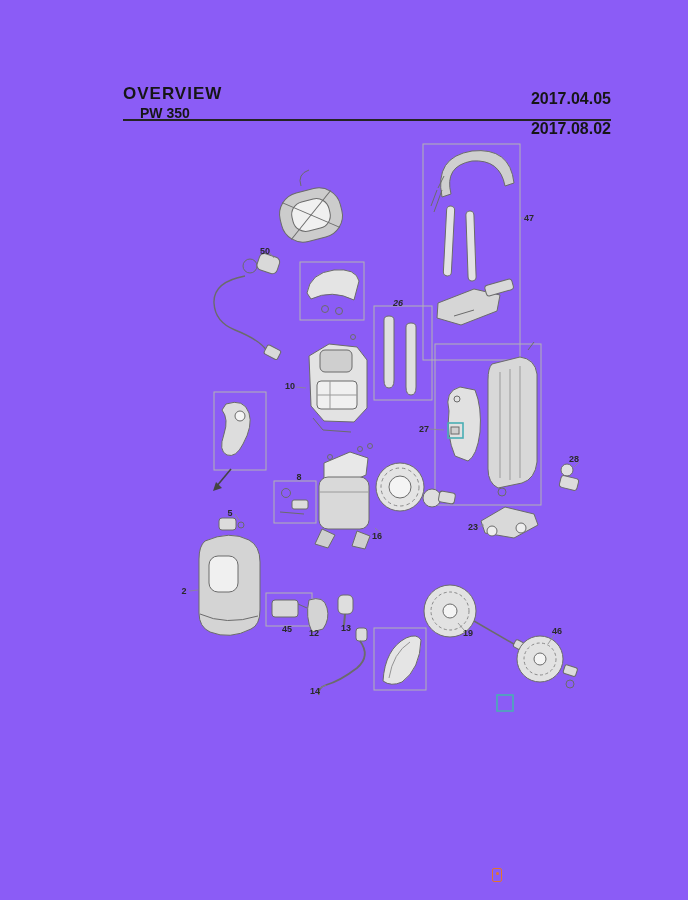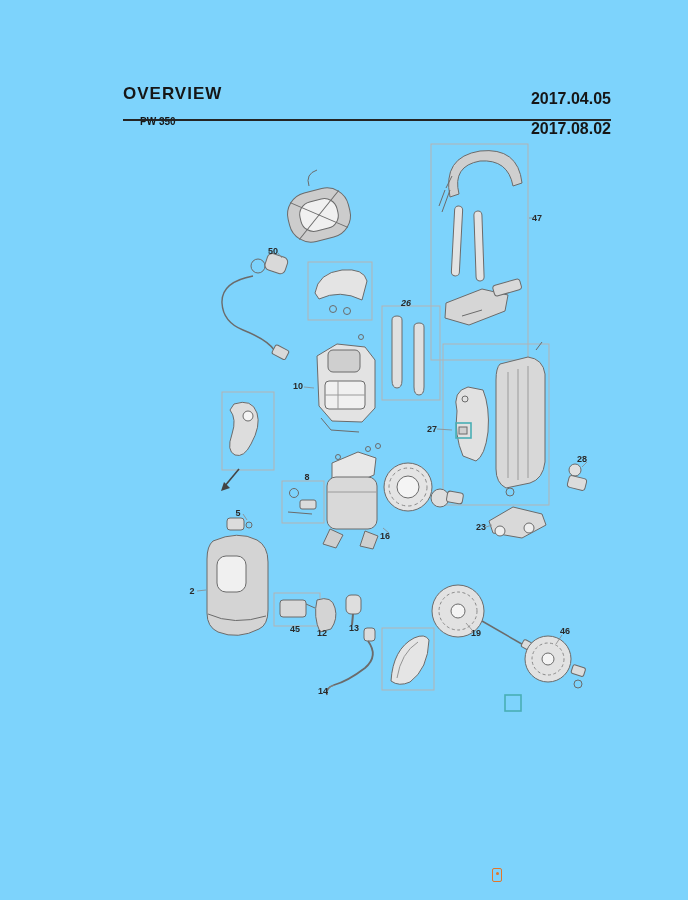--- a/index.html
+++ b/index.html
@@ -8,30 +8,30 @@
     --ink:#1c1c1c;
     --line:#6b6b6b;
   }
   *{margin:0;padding:0;box-sizing:border-box;}
   html,body{background:#ffffff;}
   body{
     width:688px;height:900px;
     font-family:"Liberation Sans","DejaVu Sans",sans-serif;
     color:var(--ink);
   }
-  .page{position:relative;width:688px;height:900px;background:#7dd3fc;overflow:hidden;}
+  .page{position:relative;width:688px;height:900px;background:#8b5cf6;overflow:hidden;}
   .header{
     position:absolute;left:123px;top:84px;width:488px;
     display:flex;justify-content:space-between;align-items:flex-start;
   }
   .title{font-size:17px;font-weight:bold;letter-spacing:1px;color:#161616;}
-  .subtitle{font-size:10px;font-weight:bold;margin-top:12px;color:#161616;padding-left:17px;}
+  .subtitle{font-size:14px;font-weight:bold;margin-top:1px;color:#161616;padding-left:17px;}
   .dates{text-align:right;font-size:16px;font-weight:bold;color:#161616;line-height:1.85;}
   .rule{position:absolute;left:123px;top:119px;width:488px;height:2px;background:#242424;}
-  .diagram{position:absolute;left:16px;top:0;width:632px;height:900px;}
+  .diagram{position:absolute;left:8px;top:0;width:632px;height:900px;}
   svg.art{position:absolute;left:0;top:0;display:block;}
   .callout-layer{position:absolute;left:0;top:0;width:688px;height:900px;pointer-events:none;}
   .callout{
     position:absolute;transform:translate(-50%,-50%);
     font-size:9px;font-weight:bold;color:#2a2a2a;white-space:nowrap;
   }
   .footer-mark{
     position:absolute;left:492px;top:868px;width:10px;height:14px;
     border:1.5px solid var(--orange);border-radius:2px;
   }

